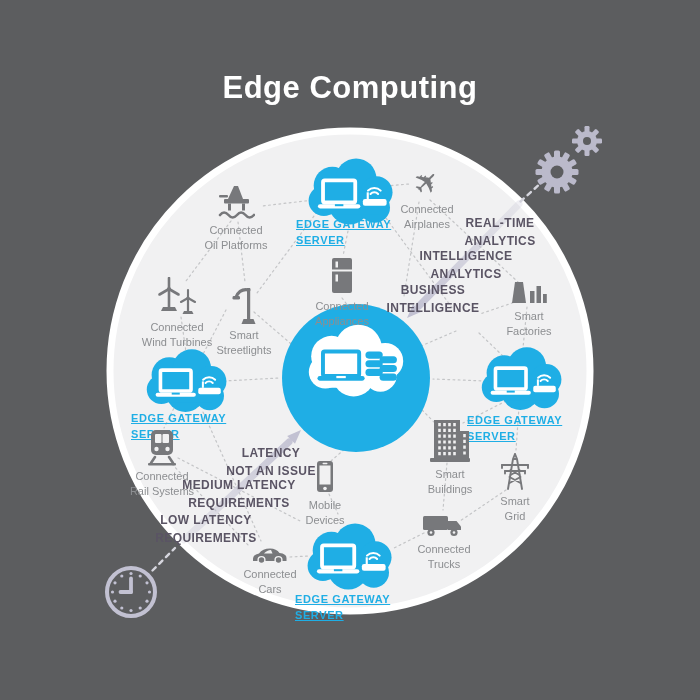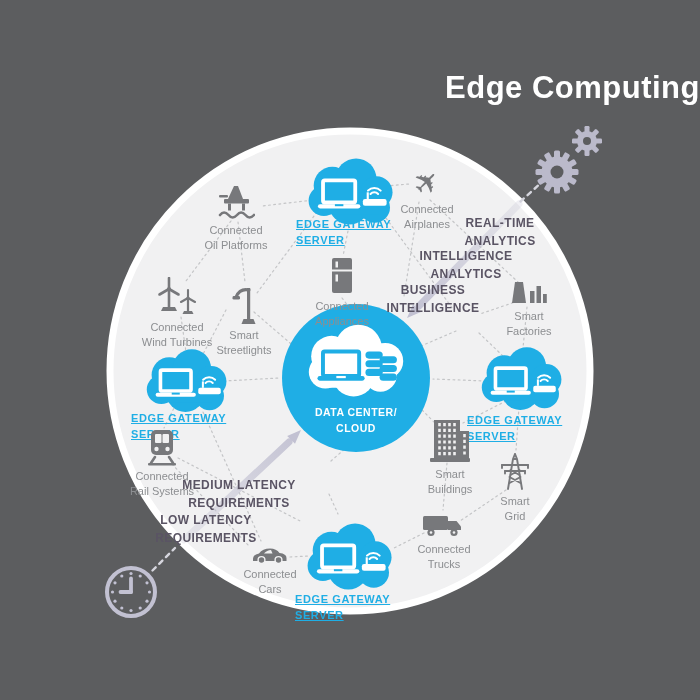--- a/index.html
+++ b/index.html
@@ -1,20 +1,20 @@
 <!DOCTYPE html>
 <html><head>
 <meta charset="utf-8">
 <style>
   html,body{margin:0;padding:0;background:#4a4a4c;}
   #stage{position:relative;width:700px;height:700px;background:#5c5d5f;overflow:hidden;
          font-family:"Liberation Sans",sans-serif;}
   #stage *{box-sizing:border-box;}
   .abs{position:absolute;}
-  #title{left:0;top:70px;width:700px;text-align:right;color:#ffffff;
+  #title{left:0;top:70px;width:700px;text-align:center;color:#ffffff;
          font-size:31px;font-weight:bold;letter-spacing:.5px;}
   .node{transform:translateX(-50%);display:flex;flex-direction:column;align-items:center;z-index:3;}
   .dev-label{margin-top:3px;color:#8c8e91;font-size:11px;line-height:1.4;text-align:center;
              white-space:pre-line;width:90px;}
   .egw-label{transform:translateX(-50%);color:#1faee5;font-size:11px;font-weight:bold;
              letter-spacing:.6px;line-height:1.45;text-align:left;white-space:pre-line;
              width:110px;z-index:3;text-decoration:underline;}
   .annot{transform:translateX(-50%);color:#5a5464;font-size:12px;font-weight:bold;
          letter-spacing:.4px;line-height:1.5;text-align:center;white-space:pre-line;
          width:130px;z-index:3;}
@@ -193,22 +193,20 @@
       </symbol>
     </defs>
   </svg>
 
   <div id="title" class="abs">Edge Computing</div>
 
   <div id="center-hub" class="abs">
     <svg width="118" height="82" viewBox="0 0 150 104" style="margin:16px auto 0;">
         <use href="#center-cloud"></use>
       </svg>
-    <div class="hub-label">DATA CENTER/
-CLOUD</div>
   </div>
 
   <svg class="abs" width="104" height="78" viewBox="0 0 120 92" style="left:299px;top:155px;z-index:3;">
       <use href="#egw-cloud"></use>
     </svg>
   <div class="abs egw-label" style="left:351px;top:217px;">EDGE GATEWAY
 SERVER</div>
 
   <svg class="abs" width="100" height="74" viewBox="0 0 120 92" style="left:137px;top:346px;z-index:3;">
       <use href="#egw-cloud"></use>
@@ -343,20 +341,30 @@
       <path d="M9 36 L14 6 M23 36 L18 6 M14 6 L16 1 L18 6 M14 6 h4"></path>
       <path d="M3 12 H29 M6 18 H26"></path>
       <path d="M3 12 v3 M29 12 v3 M6 18 v2.5 M26 18 v2.5"></path>
       <path d="M11.5 22 L20.5 17 M20.5 22 L11.5 17"></path>
       <path d="M10.5 30 L21.5 24 M21.5 30 L10.5 24"></path>
     </svg>
     <div class="dev-label">Smart
 Grid</div>
   </div>
 
+  <div class="abs node" style="left:325px;top:461px;">
+    <svg width="20" height="34" viewBox="0 0 20 34">
+      <rect x="2" y="0" width="16" height="31" rx="3" fill="#77787b"></rect>
+      <rect x="4.5" y="4.5" width="11" height="19" fill="#f1f1f2"></rect>
+      <circle cx="10" cy="27.5" r="1.8" fill="#f1f1f2"></circle>
+      <rect x="7.5" y="1.8" width="5" height="1.4" rx="0.7" fill="#f1f1f2"></rect>
+    </svg>
+    <div class="dev-label">Mobile
+Devices</div>
+  </div>
 
   <div class="abs node" style="left:444px;top:513px;">
     <svg width="42" height="26" viewBox="0 0 42 26" fill="#77787b">
       <rect x="0" y="3" width="25" height="14" rx="1.5"></rect>
       <path d="M25 8 h8.5 l4.5 5.5 v3.5 h-13 z"></path>
       <circle cx="8" cy="19.5" r="3.6"></circle>
         <circle cx="8" cy="19.5" r="1.3" fill="#f1f1f2"></circle>
       <circle cx="31" cy="19.5" r="3.6"></circle>
         <circle cx="31" cy="19.5" r="1.3" fill="#f1f1f2"></circle>
     </svg>
@@ -374,18 +382,20 @@
     <div class="dev-label">Connected
 Cars</div>
   </div>
 
   <div class="abs annot" style="left:500px;top:214px;">REAL-TIME
 ANALYTICS</div>
   <div class="abs annot" style="left:466px;top:247px;">INTELLIGENCE
 ANALYTICS</div>
   <div class="abs annot" style="left:433px;top:281px;">BUSINESS
 INTELLIGENCE</div>
+  <div class="abs annot" style="left:271px;top:444px;">LATENCY
+NOT AN ISSUE</div>
   <div class="abs annot" style="left:239px;top:476px;">MEDIUM LATENCY
 REQUIREMENTS</div>
   <div class="abs annot" style="left:206px;top:511px;">LOW LATENCY
 REQUIREMENTS</div>
 
 </div>
 
 </body></html>

